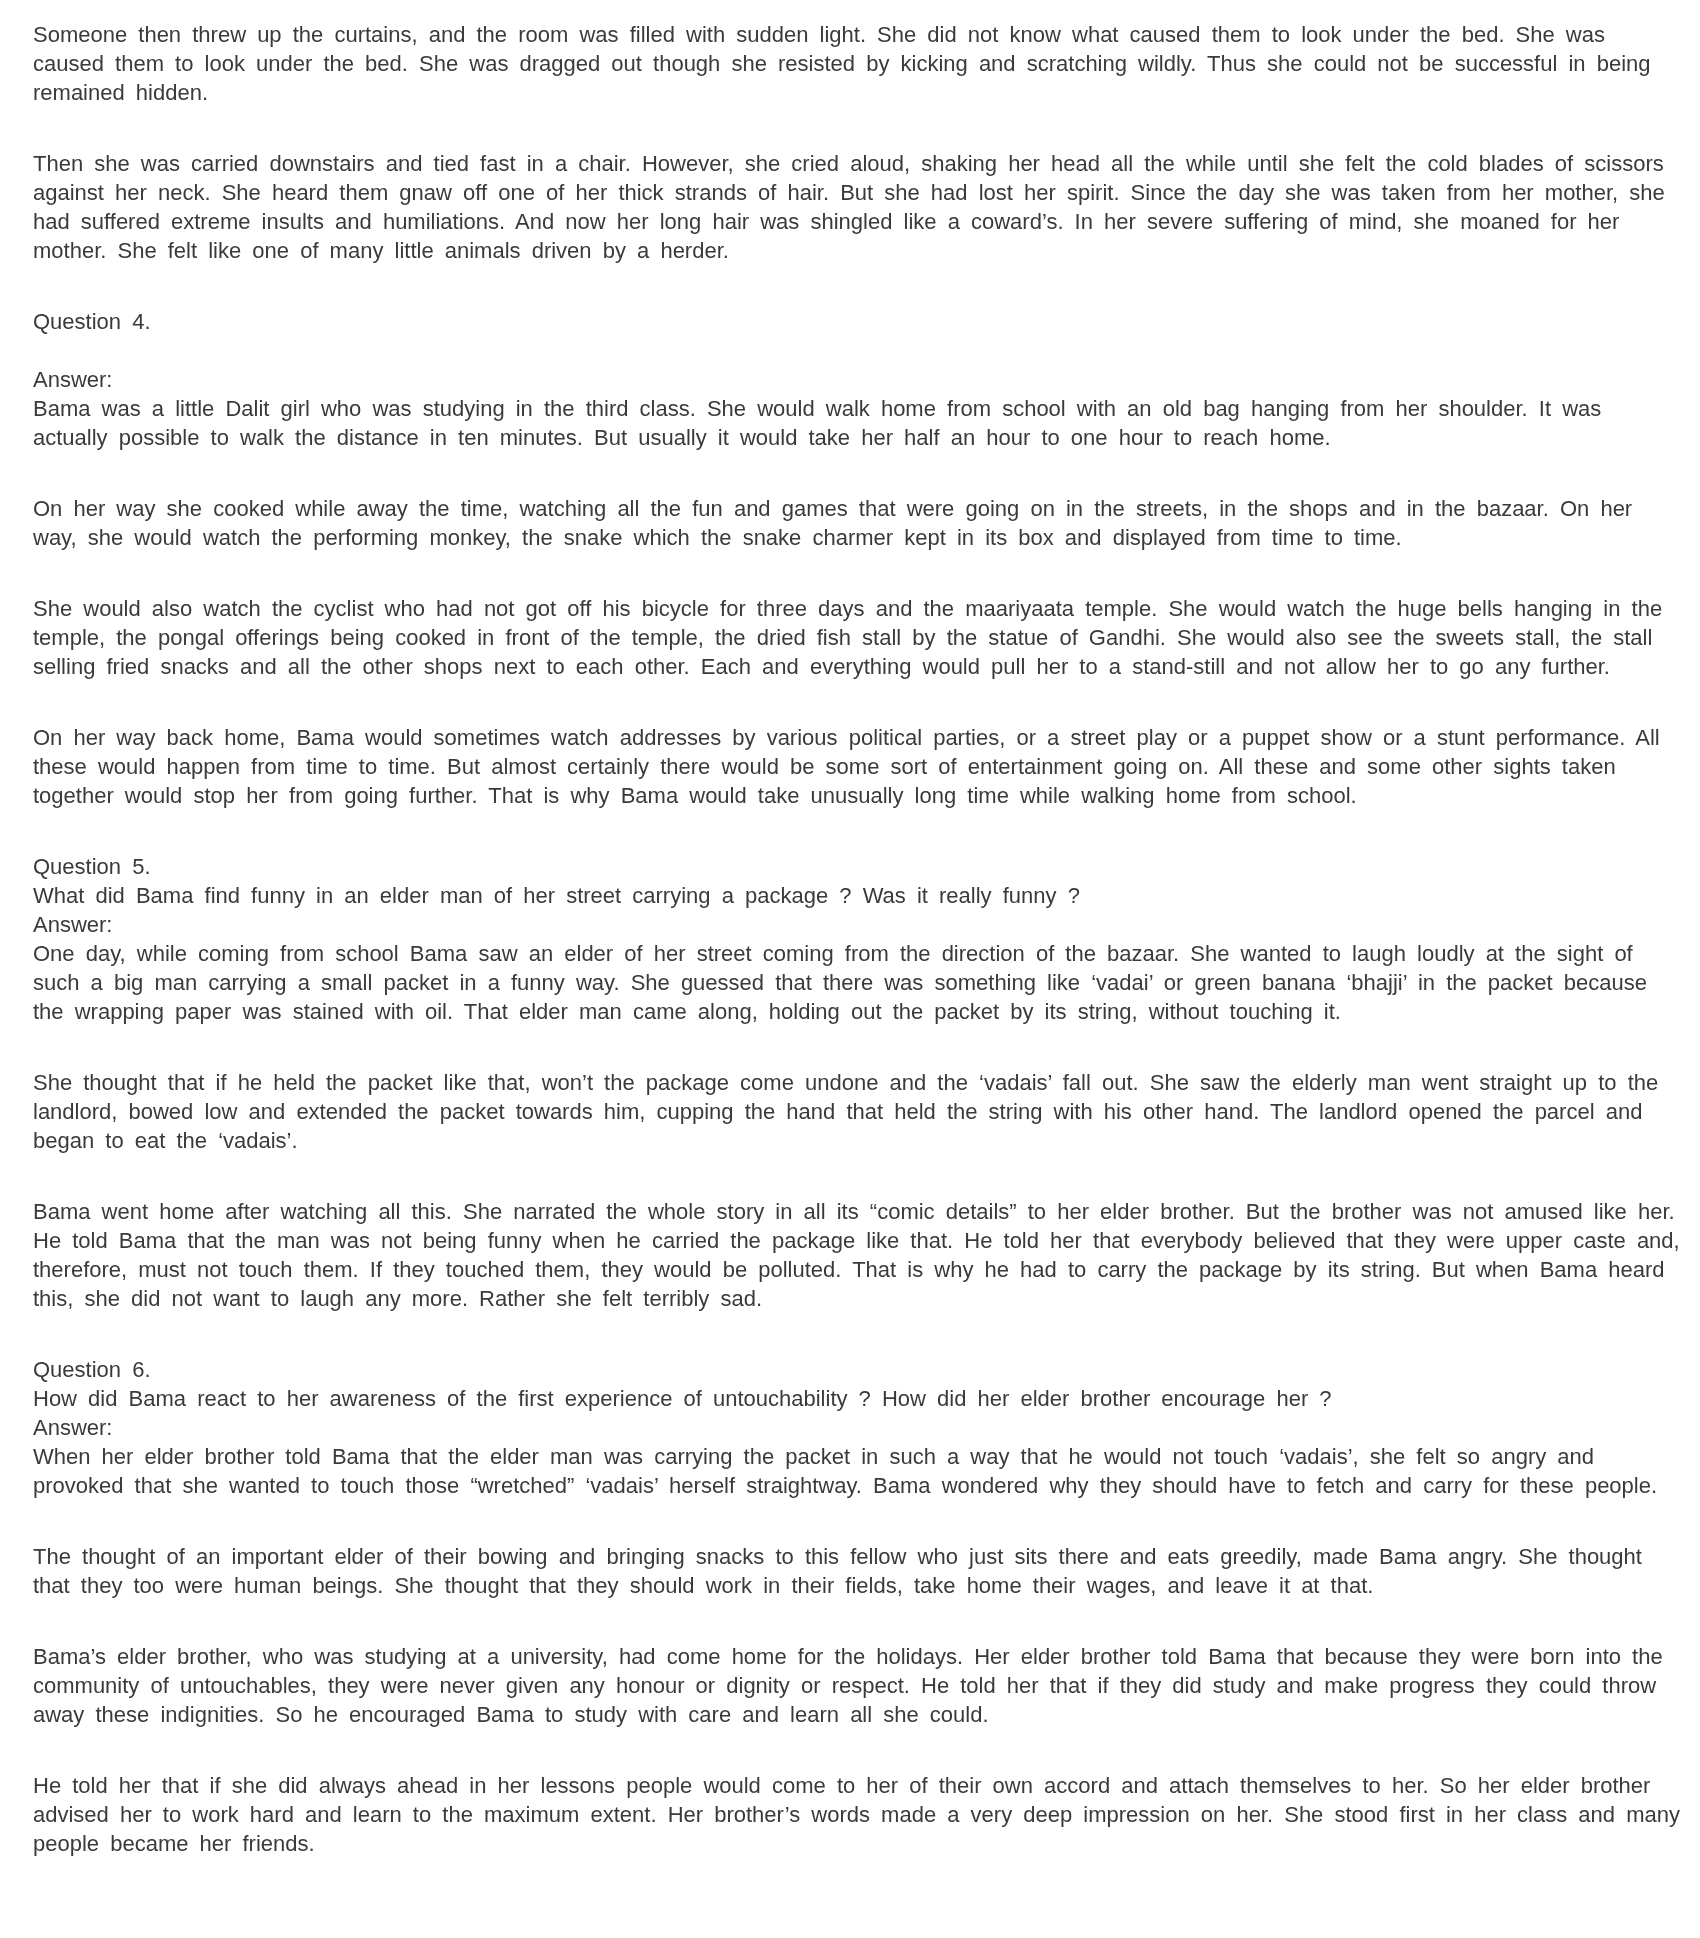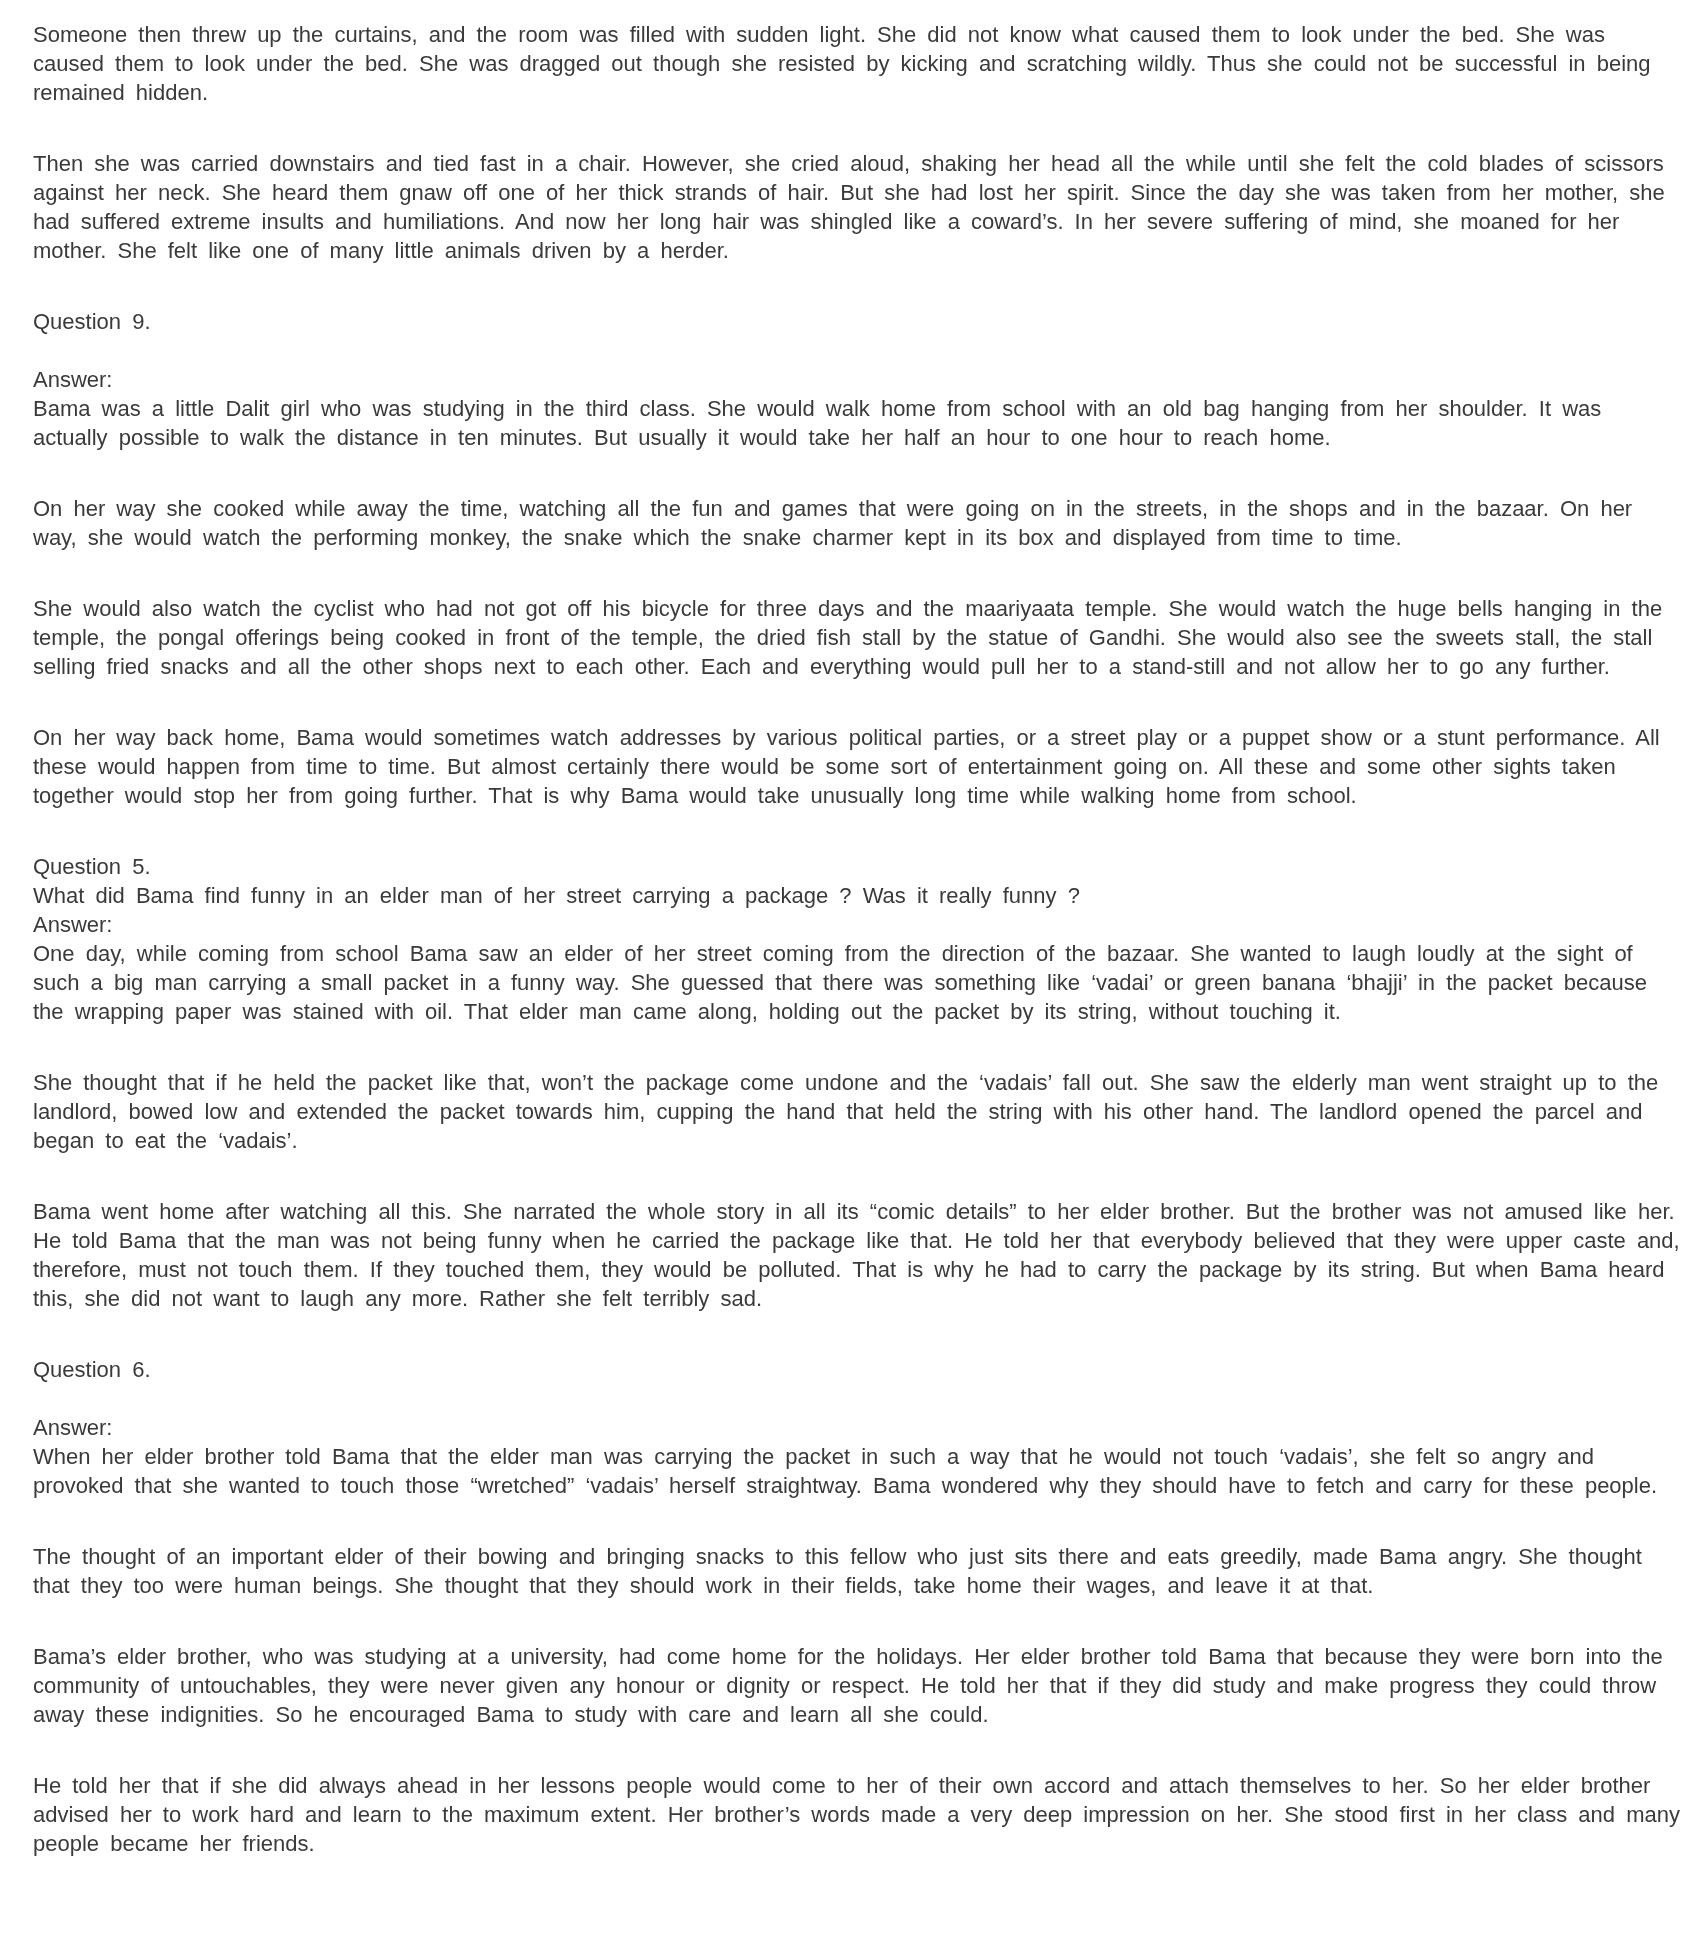--- a/index.html
+++ b/index.html
@@ -30,21 +30,21 @@
 </head>
 <body>
 
 <main class="page">
 
   <p class="block">Someone then threw up the curtains, and the room was filled with sudden light. She did not know what caused them to look under the bed. She was caused them to look under the bed. She was dragged out though she resisted by kicking and scratching wildly. Thus she could not be successful in being remained hidden.</p>
 
   <p class="block">Then she was carried downstairs and tied fast in a chair. However, she cried aloud, shaking her head all the while until she felt the cold blades of scissors against her neck. She heard them gnaw off one of her thick strands of hair. But she had lost her spirit. Since the day she was taken from her mother, she had suffered extreme insults and humiliations. And now her long hair was shingled like a coward’s. In her severe suffering of mind, she moaned for her mother. She felt like one of many little animals driven by a herder.</p>
 
   <p class="block">
-    <span>Question 9.</span><br>
+    <span>Question 4.</span><br>
     <br>
     <span>Answer:</span><br>
     <span>Bama was a little Dalit girl who was studying in the third class. She would walk home from school with an old bag hanging from her shoulder. It was actually possible to walk the distance in ten minutes. But usually it would take her half an hour to one hour to reach home.</span>
   </p>
 
   <p class="block">On her way she cooked while away the time, watching all the fun and games that were going on in the streets, in the shops and in the bazaar. On her way, she would watch the performing monkey, the snake which the snake charmer kept in its box and displayed from time to time.</p>
 
   <p class="block">She would also watch the cyclist who had not got off his bicycle for three days and the maariyaata temple. She would watch the huge bells hanging in the temple, the pongal offerings being cooked in front of the temple, the dried fish stall by the statue of Gandhi. She would also see the sweets stall, the stall selling fried snacks and all the other shops next to each other. Each and everything would pull her to a stand-still and not allow her to go any further.</p>
 
   <p class="block">On her way back home, Bama would sometimes watch addresses by various political parties, or a street play or a puppet show or a stunt performance. All these would happen from time to time. But almost certainly there would be some sort of entertainment going on. All these and some other sights taken together would stop her from going further. That is why Bama would take unusually long time while walking home from school.</p>
@@ -55,21 +55,21 @@
     <span>Answer:</span><br>
     <span>One day, while coming from school Bama saw an elder of her street coming from the direction of the bazaar. She wanted to laugh loudly at the sight of such a big man carrying a small packet in a funny way. She guessed that there was something like ‘vadai’ or green banana ‘bhajji’ in the packet because the wrapping paper was stained with oil. That elder man came along, holding out the packet by its string, without touching it.</span>
   </p>
 
   <p class="block">She thought that if he held the packet like that, won’t the package come undone and the ‘vadais’ fall out. She saw the elderly man went straight up to the landlord, bowed low and extended the packet towards him, cupping the hand that held the string with his other hand. The landlord opened the parcel and began to eat the ‘vadais’.</p>
 
   <p class="block">Bama went home after watching all this. She narrated the whole story in all its “comic details” to her elder brother. But the brother was not amused like her. He told Bama that the man was not being funny when he carried the package like that. He told her that everybody believed that they were upper caste and, therefore, must not touch them. If they touched them, they would be polluted. That is why he had to carry the package by its string. But when Bama heard this, she did not want to laugh any more. Rather she felt terribly sad.</p>
 
   <p class="block">
     <span>Question 6.</span><br>
-    <br>
+    <span>How did Bama react to her awareness of the first experience of untouchability ? How did her elder brother encourage her ?</span><br>
     <span>Answer:</span><br>
     <span>When her elder brother told Bama that the elder man was carrying the packet in such a way that he would not touch ‘vadais’, she felt so angry and provoked that she wanted to touch those “wretched” ‘vadais’ herself straightway. Bama wondered why they should have to fetch and carry for these people.</span>
   </p>
 
   <p class="block">The thought of an important elder of their bowing and bringing snacks to this fellow who just sits there and eats greedily, made Bama angry. She thought that they too were human beings. She thought that they should work in their fields, take home their wages, and leave it at that.</p>
 
   <p class="block">Bama’s elder brother, who was studying at a university, had come home for the holidays. Her elder brother told Bama that because they were born into the community of untouchables, they were never given any honour or dignity or respect. He told her that if they did study and make progress they could throw away these indignities. So he encouraged Bama to study with care and learn all she could.</p>
 
   <p class="block">He told her that if she did always ahead in her lessons people would come to her of their own accord and attach themselves to her. So her elder brother advised her to work hard and learn to the maximum extent. Her brother’s words made a very deep impression on her. She stood first in her class and many people became her friends.</p>
 

